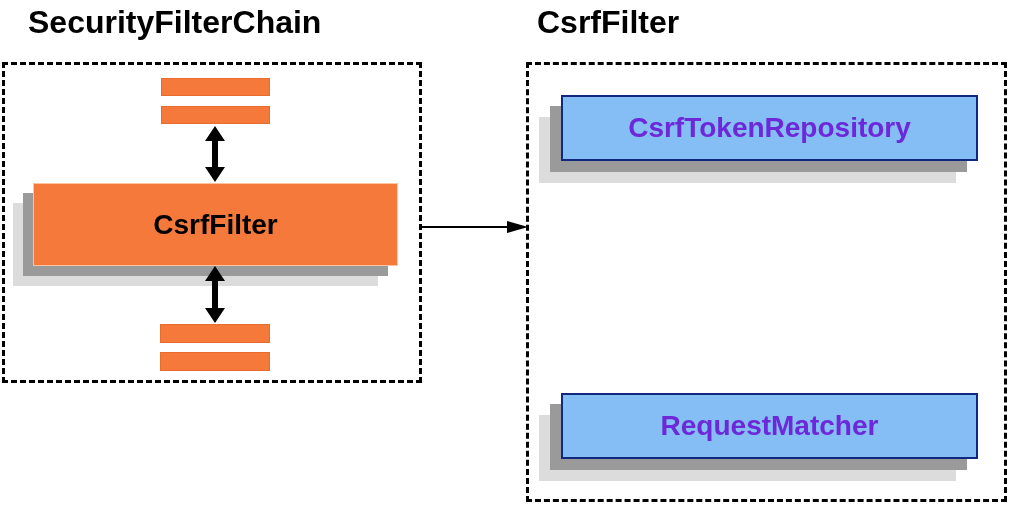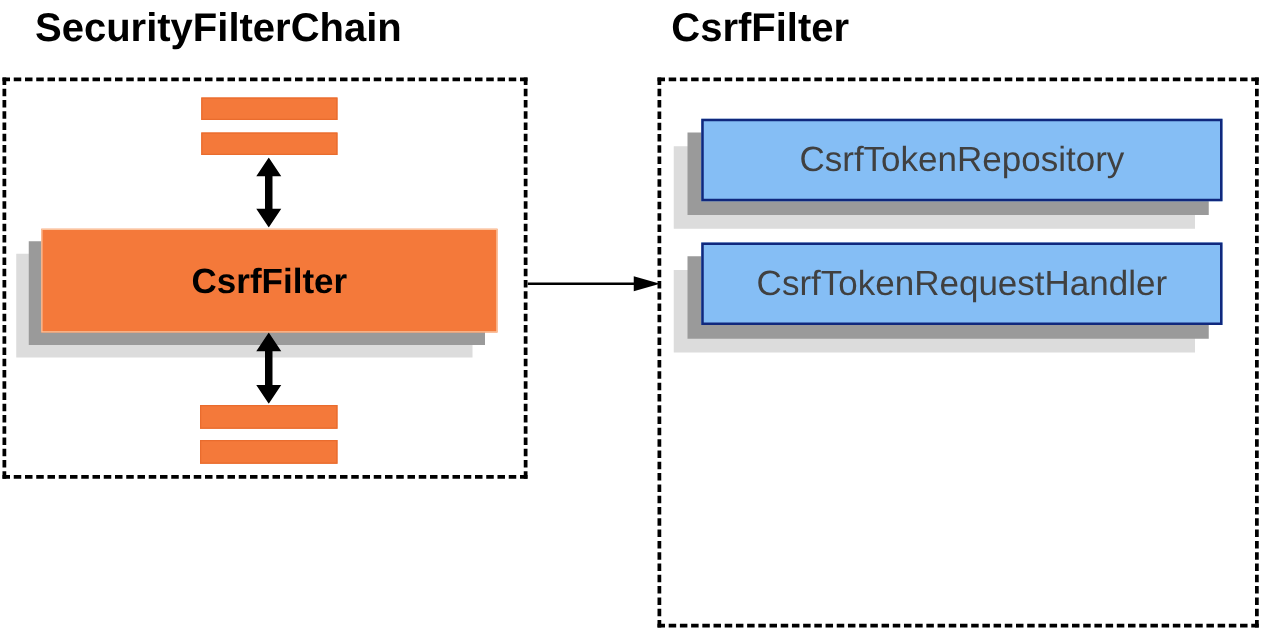--- a/index.html
+++ b/index.html
@@ -57,22 +57,22 @@
     background: var(--blue-fill, #85bef5);
     border: 2px solid var(--blue-border, #10287d);
     box-shadow: -11px 11px 0 var(--shadow-dark, #9a9a9a),
                 -22px 22px 0 var(--shadow-light, #dcdcdc);
     display: flex;
     align-items: center;
     justify-content: center;
   }
   .blue-stack .label {
     font-size: 28px;
-    font-weight: normal;
-    color: #404040;
+    font-weight: bold;
+    color: #6d28d9;
     white-space: nowrap;
   }
   .arrow-abs { position: absolute; }
 </style>
 </head>
 <body>
 
 <div class="canvas">
 
   <div class="panel-title" style="left:12px; top:4px;margin-left:16px;">SecurityFilterChain</div>
@@ -104,20 +104,20 @@
     <line x1="0" y1="8" x2="86" y2="8" stroke="#000" stroke-width="2"></line>
     <polygon points="106,8 85,2 85,14" fill="#000"></polygon>
   </svg>
 
   <div class="dashed-panel" style="left:526px; top:62px; width:481px; height:440px;">
 
     <div class="blue-stack" style="left:32px; top:30px; width:417px; height:66px;">
       <span class="label">CsrfTokenRepository</span>
     </div>
 
-    <div class="blue-stack" style="left:32px; top:129px; width:417px; height:66px;">
-      <span class="label">CsrfTokenRequestHandler</span>
-    </div>
 
 
+    <div class="blue-stack" style="left:32px; top:328px; width:417px; height:66px;">
+      <span class="label">RequestMatcher</span>
+    </div>
   </div>
 
 </div>
 
 </body></html>

